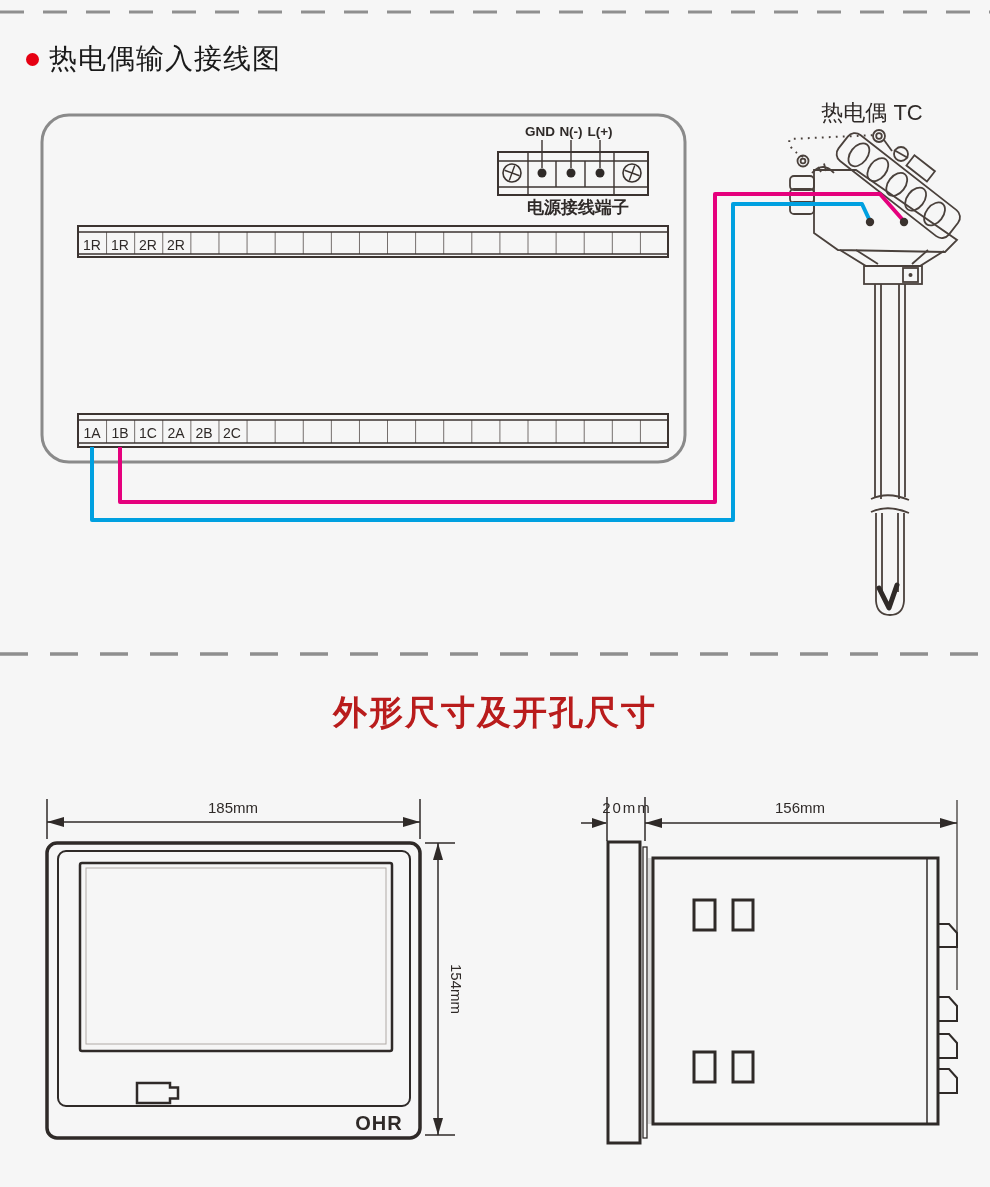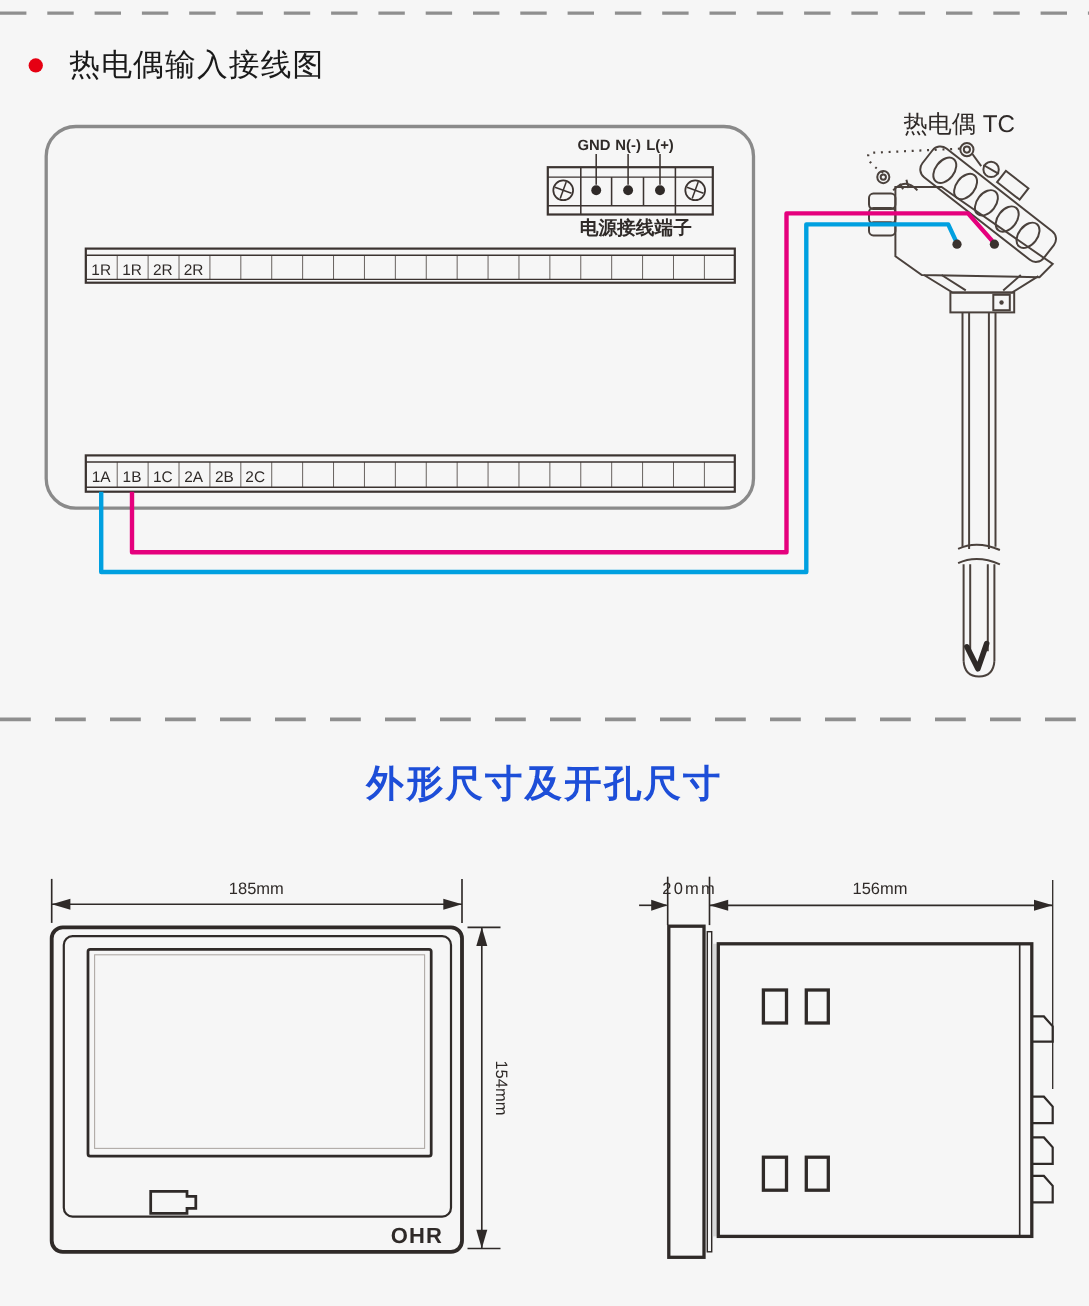--- a/index.html
+++ b/index.html
@@ -4,31 +4,31 @@
 <style>
   html,body{margin:0;padding:0;}
   body{font-family:"Liberation Sans", sans-serif; background:#e9e9e9;}
   .canvas{
     position:relative; width:990px; height:1187px; background:#f6f6f6;
     overflow:hidden; margin:0 auto;
   }
   .canvas > svg{position:absolute; left:0; top:0;}
   .section-title-row{
     position:absolute; left:26px; top:40px; height:38px;
-    display:flex; align-items:center; gap:24px;
+    display:flex; align-items:center; gap:10px;
   }
   .bullet{
     width:13px; height:13px; border-radius:50%; background:#e60012; flex:0 0 auto;
   }
   .h1{
     font-size:28px; color:#1a1a1a; font-weight:500; letter-spacing:1px; white-space:nowrap;
   }
   .h2{
     position:absolute; left:0; top:690px; width:100%;
-    text-align:center; font-size:34px; font-weight:700; color:#1d4ed8;
+    text-align:center; font-size:34px; font-weight:700; color:#b91c1c;
     letter-spacing:2px;
   }
   text{fill:#2f2a28;}
   .dimtxt{font-size:15px; fill:#2f2a28;}
   .striptxt{font-size:14px; font-weight:500; fill:#2f2a28;}
   .logo{font-size:20px; font-weight:700; letter-spacing:1px; fill:#2f2a28;}
 </style>
 </head>
 <body>
 

